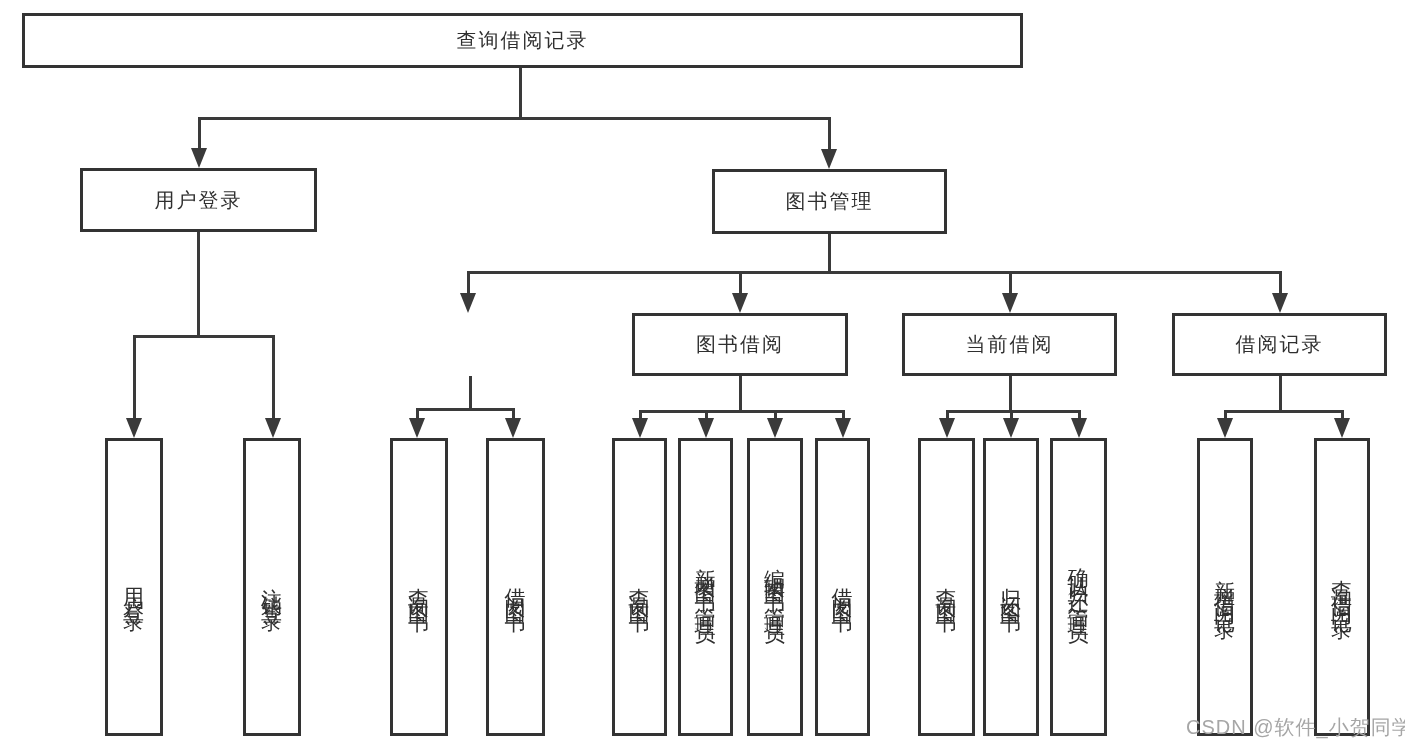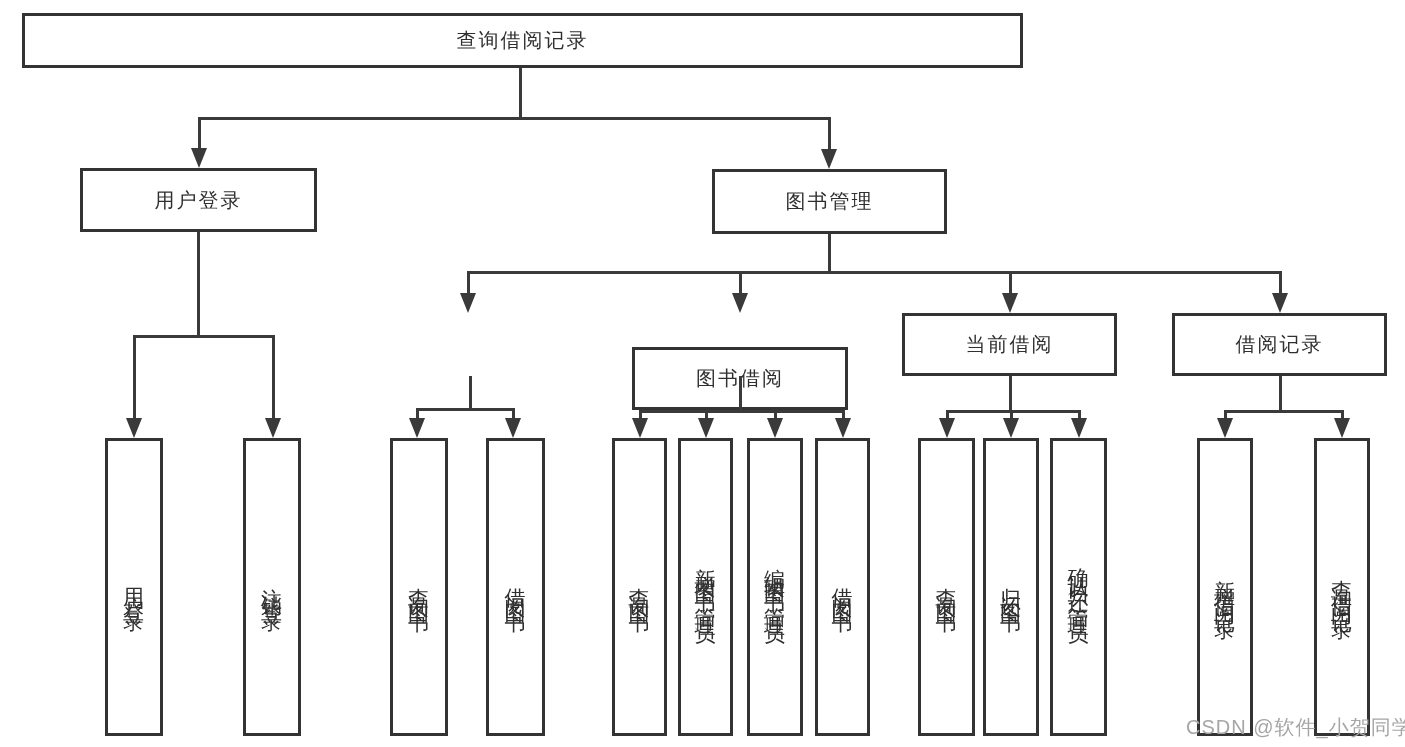--- a/index.html
+++ b/index.html
@@ -61,21 +61,21 @@
     <span class="lbl">查询借阅记录</span>
   </div>
 
   <div class="node" style="left: 80px; top: 168px; width: 237px; height: 64px; border-color: rgb(51, 51, 51); color: rgb(47, 47, 47);">
     <span class="lbl">用户登录</span>
   </div>
   <div class="node" style="left: 712px; top: 169px; width: 235px; height: 65px; border-color: rgb(51, 51, 51); color: rgb(47, 47, 47);">
     <span class="lbl">图书管理</span>
   </div>
 
-  <div class="node" style="left: 632px; top: 313px; width: 216px; height: 63px; border-color: rgb(51, 51, 51); color: rgb(47, 47, 47); margin-top: 34px;">
+  <div class="node" style="left: 632px; top: 313px; width: 216px; height: 63px; border-color: rgb(51, 51, 51); color: rgb(47, 47, 47);">
     <span class="lbl">图书借阅</span>
   </div>
   <div class="node" style="left: 902px; top: 313px; width: 215px; height: 63px; border-color: rgb(51, 51, 51); color: rgb(47, 47, 47);">
     <span class="lbl">当前借阅</span>
   </div>
   <div class="node" style="left: 1172px; top: 313px; width: 215px; height: 63px; border-color: rgb(51, 51, 51); color: rgb(47, 47, 47);">
     <span class="lbl">借阅记录</span>
   </div>
 
   <div class="node vert" style="left: 105px; top: 438px; width: 58px; height: 298px; border-color: rgb(51, 51, 51); color: rgb(47, 47, 47);">

